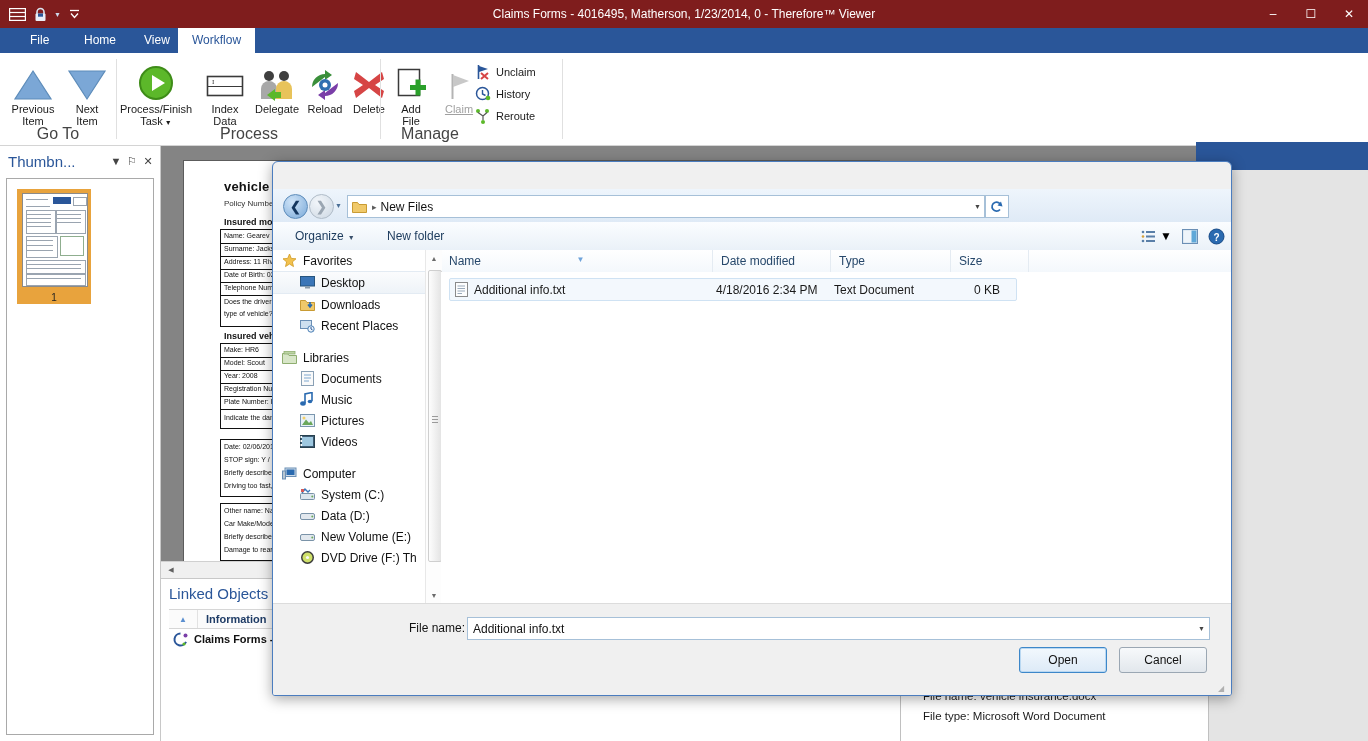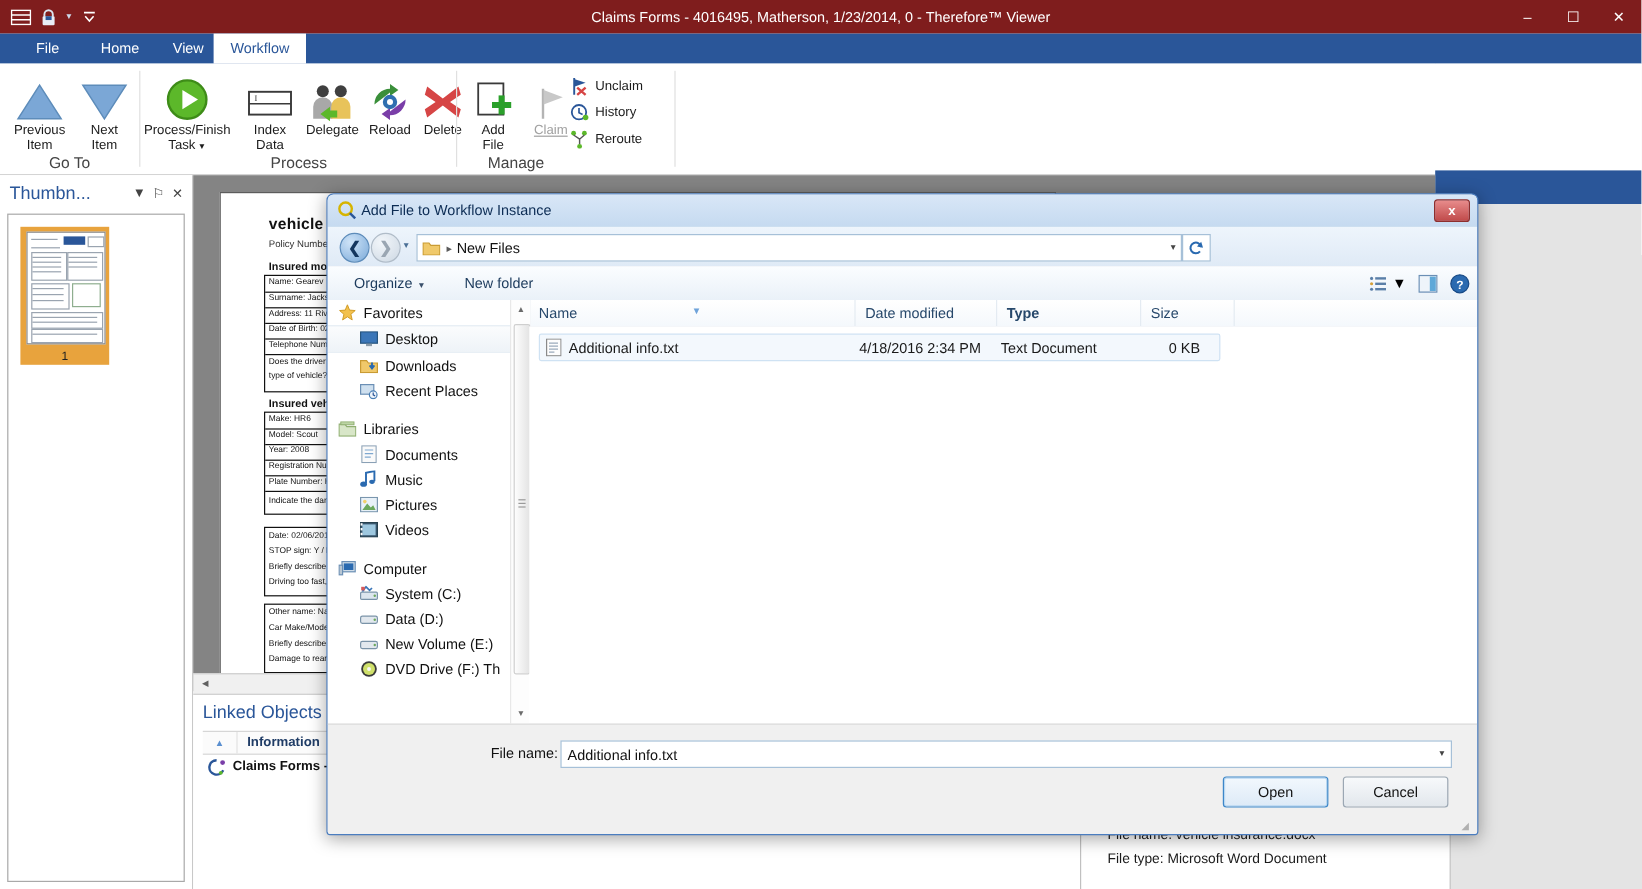--- a/index.html
+++ b/index.html
@@ -45,21 +45,21 @@
   }
   .rgroup{position:absolute;top:0;height:92px;}
   .rgroup .gi{position:absolute;display:flex;flex-direction:column;align-items:center;width:58px;justify-content:flex-end;}
   .gi .glyph{height:40px;display:flex;align-items:flex-end;justify-content:center;}
   .gi .lbl{font-size:11px;line-height:12px;text-align:center;color:#1b1b1b;margin-top:2px;}
   .gi.small{flex-direction:row;align-items:center;width:auto;gap:4px;}
   .gi.small .glyph{height:18px;width:18px;align-items:center;}
   .gi.small .lbl{margin-top:0;}
   .gi.disabled .lbl{color:#a0a0a0;text-decoration:underline;}
   .gtitle{
-    position:absolute;bottom:2px;width:100%;text-align:center;font-size:13px;color:#444;
+    position:absolute;bottom:2px;width:100%;text-align:center;font-size:16px;color:#444;
   }
   .gsep{position:absolute;top:6px;width:1px;height:80px;background:#e0e0e0;}
 
   
   .thumbpanel{
     position:absolute;left:0;top:146px;width:160px;height:595px;
     background:#fff;border-right:1px solid #c8c8c8;
   }
   .panel-head{height:30px;display:flex;align-items:center;padding:0 4px 0 8px;}
   .panel-title{font-size:15px;color:#2a5699;flex:1;white-space:nowrap;overflow:hidden;}
@@ -513,30 +513,20 @@
   </div>
 
   <div class="infopanel">
     <div class="info-tab"></div>
     <div class="infoline first">File name: vehicle insurance.docx</div>
     <div class="infoline" style="margin-top:8px;">File type: Microsoft Word Document</div>
   </div>
 
   <div class="dlg">
 
-    <div class="dlg-tb">
-      <span class="dlg-ic">
-        <svg width="16" height="16" viewBox="0 0 16 16">
-            <circle cx="7" cy="7" r="5.2" fill="none" stroke="#d6b400" stroke-width="2"></circle>
-            <line x1="10.6" y1="10.6" x2="15" y2="15" stroke="#2a5699" stroke-width="2"></line>
-          </svg>
-      </span>
-      <div class="dlg-title">Add File to Workflow Instance</div>
-      <div class="dlg-close">x</div>
-    </div>
 
     <div class="navbar">
       <div class="nav-back">❮</div>
       <div class="nav-fwd">❯</div>
       <div class="nav-hist">▼</div>
 
       <div class="addrbar">
         <span class="addr-folder">
           <svg width="15" height="13" viewBox="0 0 15 13">
               <path d="M0.5 2.5 h5 l1.5 2 h7.5 v8 h-14 z" fill="#f0c96a" stroke="#c99b33" stroke-width="1"></path>
@@ -587,21 +577,21 @@
         </span>
       </div>
     </div>
 
     <div class="colhead">
       <div class="ch" style="left:0;width:272px;">
         <span class="sortmark">▼</span>
         <span>Name</span>
       </div>
       <div class="ch" style="left:272px;width:118px;">Date modified</div>
-      <div class="ch" style="left:390px;width:120px;font-weight:bold;">Type</div>
+      <div class="ch" style="left:390px;width:120px;">Type</div>
       <div class="ch" style="left:510px;width:78px;">Size</div>
       <div class="ch" style="left:588px;width:202px;border-right:none;"></div>
     </div>
 
     <div class="navpane">
       <div class="tvitem">
         <span class="tvicon">
             <svg width="15" height="15" viewBox="0 0 15 15">
               <polygon points="7.5,1 9.3,5.4 14,5.8 10.4,8.9 11.5,13.6 7.5,11 3.5,13.6 4.6,8.9 1,5.8 5.7,5.4" fill="#f2c14e" stroke="#d09a22" stroke-width="0.8"></polygon>
             </svg>

